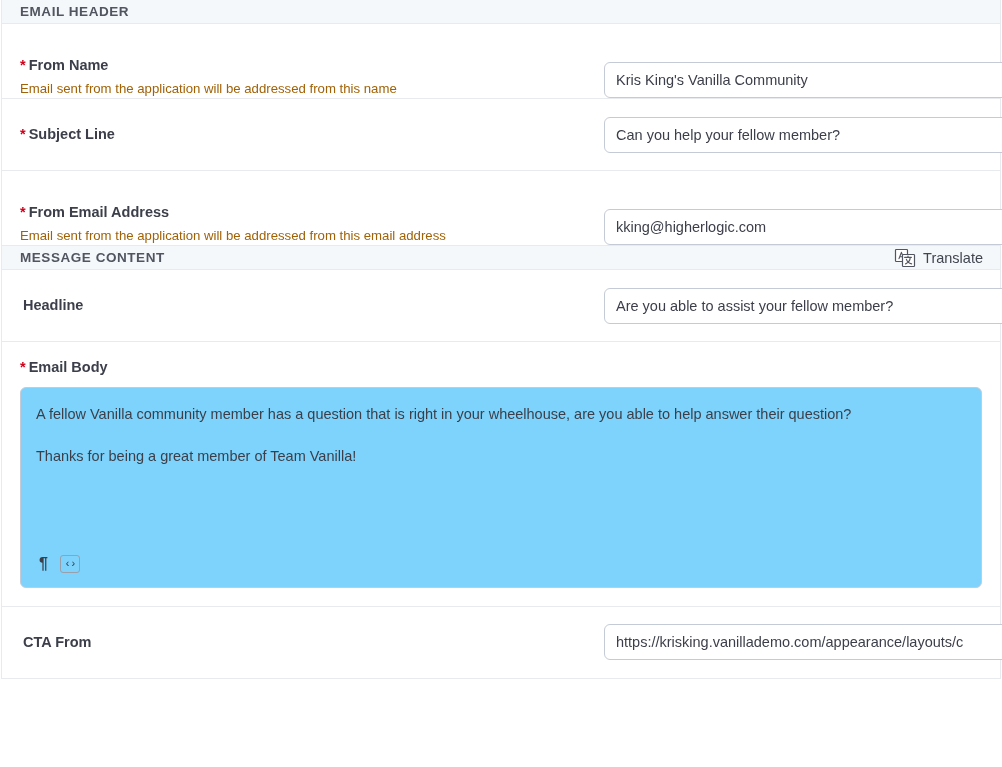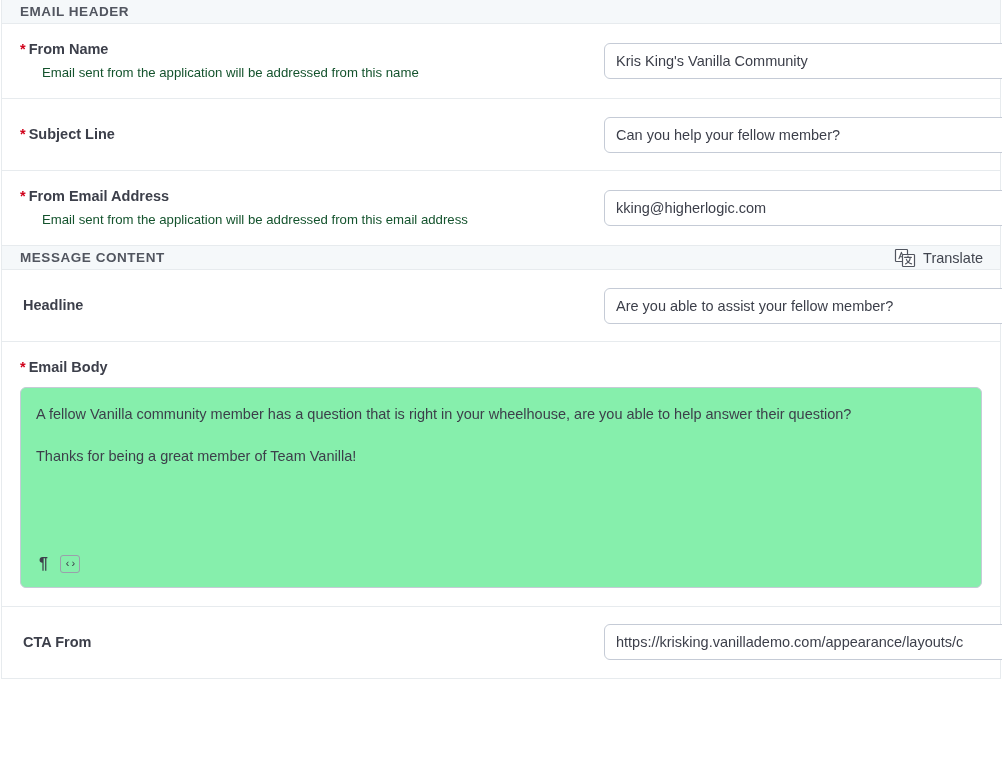--- a/index.html
+++ b/index.html
@@ -56,44 +56,43 @@
 
   
   .row {
     display: flex;
     align-items: center;
     border-bottom: 1px solid #e7ebee;
     padding: 0 18px 0 18px;
     box-sizing: border-box;
     min-height: 72px;
   }
-  .row.tall { min-height: 75px; }
+  .row.tall { min-height: 75px; align-items: flex-end; }
   .row-labels {
     flex: 0 0 584px;
     padding-right: 10px;
     box-sizing: border-box;
   }
   .label-line {
     font-size: 14.5px;
     font-weight: bold;
     color: #3c3f4a;
     line-height: 1.3;
   }
   .req-star {
     color: #d0021b;
     font-weight: bold;
     font-size: 14.5px;
     margin-right: 3px;
   }
   .desc {
     font-size: 13.2px;
-    color: #14532d;
+    color: #a16207;
     margin-top: 5px;
     line-height: 1.35;
-    margin-left: 22px;
   }
   .row-control { flex: 1 1 auto; }
 
   input.txt {
     width: 428px;
     height: 36px;
     box-sizing: border-box;
     padding: 0 11px;
     font-size: 14.5px;
     font-family: "Liberation Sans", sans-serif;
@@ -108,21 +107,21 @@
   
   .body-row {
     border-bottom: 1px solid #e7ebee;
     padding: 16px 18px 18px 18px;
     box-sizing: border-box;
   }
   .body-label { margin-bottom: 10px; }
   .editor {
     border: 1px solid #c5cbd6;
     border-radius: 6px;
-    background: #86efac;
+    background: #7dd3fc;
     height: 201px;
     box-sizing: border-box;
     display: flex;
     flex-direction: column;
     position: relative;
   }
   .editor-content {
     flex: 1 1 auto;
     padding: 16px 14px 0 15px;
     font-size: 14.5px;

